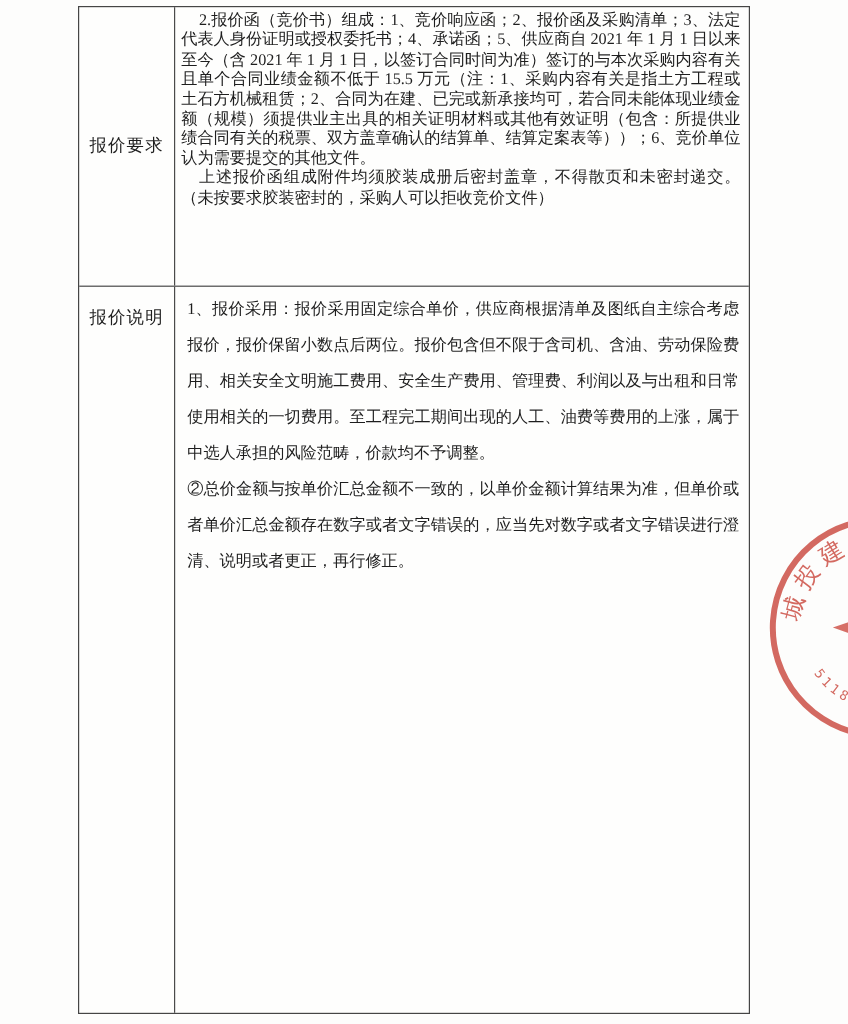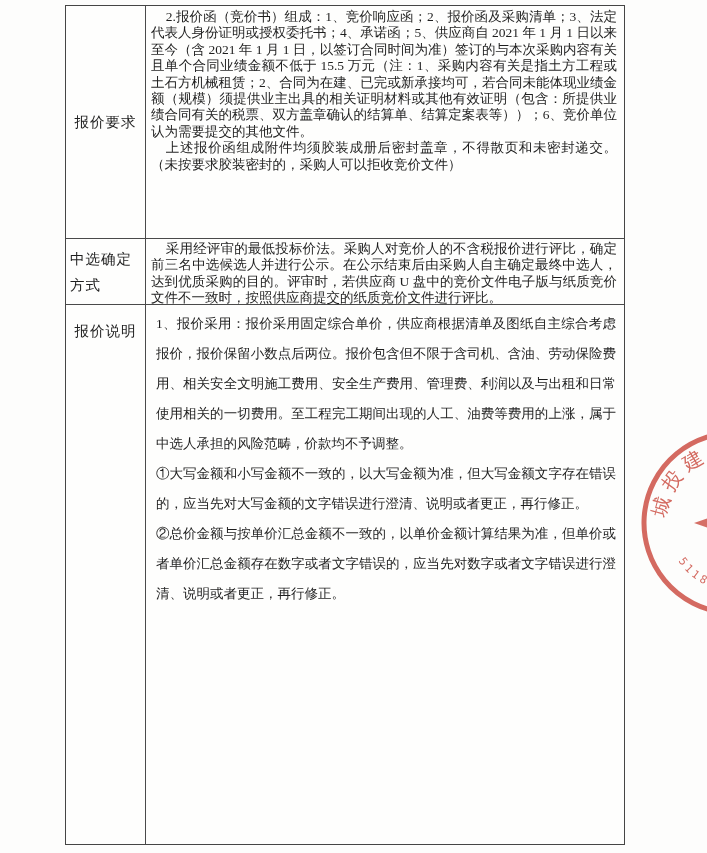--- a/index.html
+++ b/index.html
@@ -47,32 +47,25 @@
 <div class="doc-table">
 
   <div class="t-row row-1">
     <div class="label-cell">报价要求</div>
     <div class="content-cell">
       <p class="indent1">2.报价函（竞价书）组成：1、竞价响应函；2、报价函及采购清单；3、法定代表人身份证明或授权委托书；4、承诺函；5、供应商自 2021 年 1 月 1 日以来至今（含 2021 年 1 月 1 日，以签订合同时间为准）签订的与本次采购内容有关且单个合同业绩金额不低于 15.5 万元（注：1、采购内容有关是指土方工程或土石方机械租赁；2、合同为在建、已完或新承接均可，若合同未能体现业绩金额（规模）须提供业主出具的相关证明材料或其他有效证明（包含：所提供业绩合同有关的税票、双方盖章确认的结算单、结算定案表等））；6、竞价单位认为需要提交的其他文件。</p>
       <p class="indent1">上述报价函组成附件均须胶装成册后密封盖章，不得散页和未密封递交。（未按要求胶装密封的，采购人可以拒收竞价文件）</p>
     </div>
   </div>
 
-  <div class="t-row row-2">
-    <div class="label-cell">中选确定方式</div>
-    <div class="content-cell">
-      <p class="indent1">采用经评审的最低投标价法。采购人对竞价人的不含税报价进行评比，确定前三名中选候选人并进行公示。在公示结束后由采购人自主确定最终中选人，达到优质采购的目的。评审时，若供应商 U 盘中的竞价文件电子版与纸质竞价文件不一致时，按照供应商提交的纸质竞价文件进行评比。</p>
-    </div>
-  </div>
 
   <div class="t-row row-3">
     <div class="label-cell">报价说明</div>
     <div class="content-cell">
       <p>1、报价采用：报价采用固定综合单价，供应商根据清单及图纸自主综合考虑报价，报价保留小数点后两位。报价包含但不限于含司机、含油、劳动保险费用、相关安全文明施工费用、安全生产费用、管理费、利润以及与出租和日常使用相关的一切费用。至工程完工期间出现的人工、油费等费用的上涨，属于中选人承担的风险范畴，价款均不予调整。</p>
-      <p>①大写金额和小写金额不一致的，以大写金额为准，但大写金额文字存在错误的，应当先对大写金额的文字错误进行澄清、说明或者更正，再行修正。</p>
       <p>②总价金额与按单价汇总金额不一致的，以单价金额计算结果为准，但单价或者单价汇总金额存在数字或者文字错误的，应当先对数字或者文字错误进行澄清、说明或者更正，再行修正。</p>
     </div>
   </div>
 
 </div>
 
 <svg class="seal" viewBox="0 0 200 200" xmlns="http://www.w3.org/2000/svg">
   <g transform="rotate(-18 97 95)" fill="none">
     <circle cx="97" cy="95" r="90" stroke="#c84136" stroke-width="5" opacity="0.85"></circle>
     <polygon points="97,55 106.4,82.1 135,82.6 112.2,99.9 120.5,127.4 97,111 73.5,127.4 81.8,99.9 59,82.6 87.6,82.1" fill="#c84136" opacity="0.82"></polygon>

